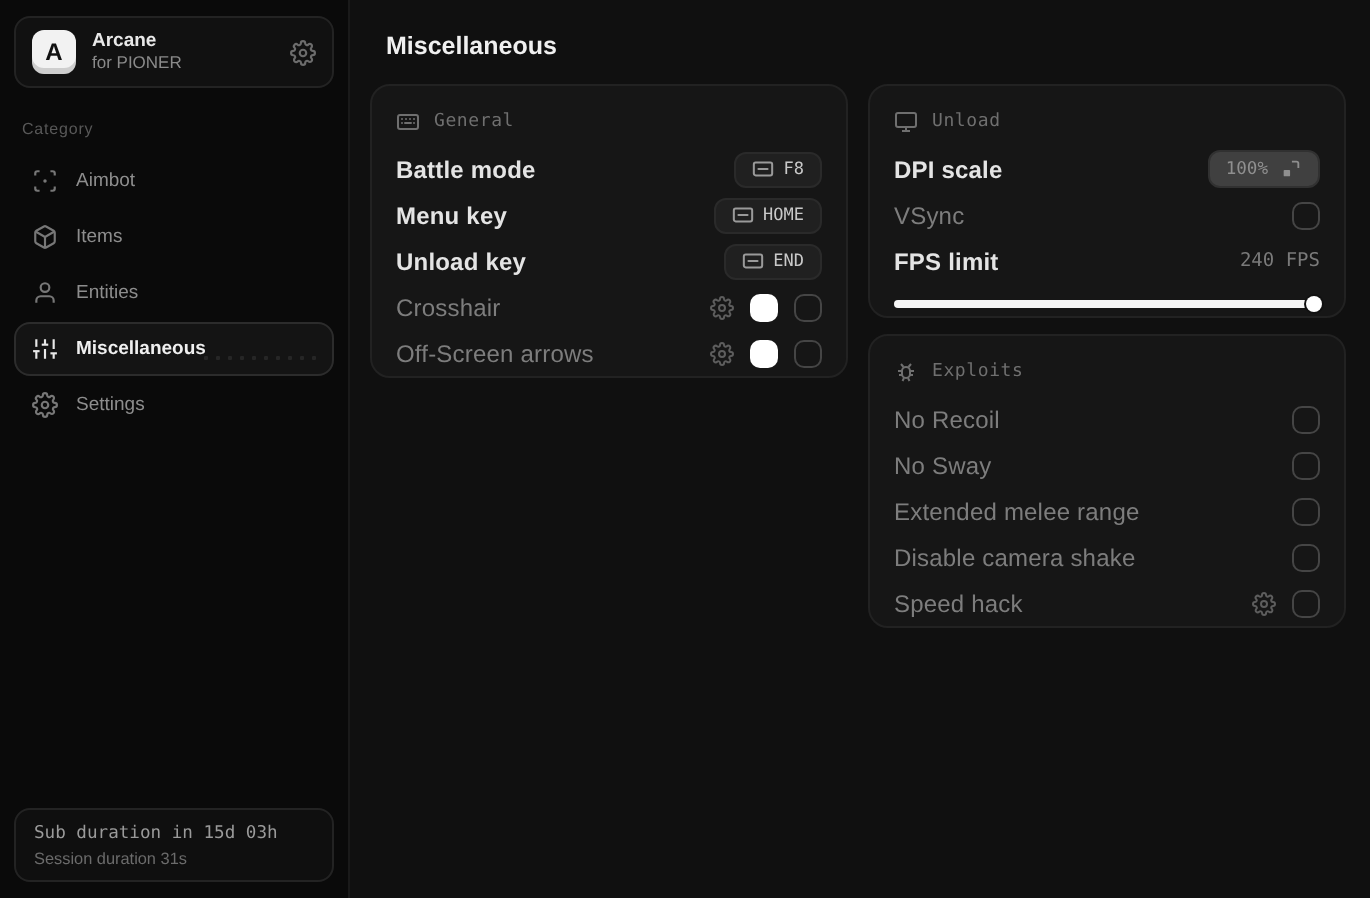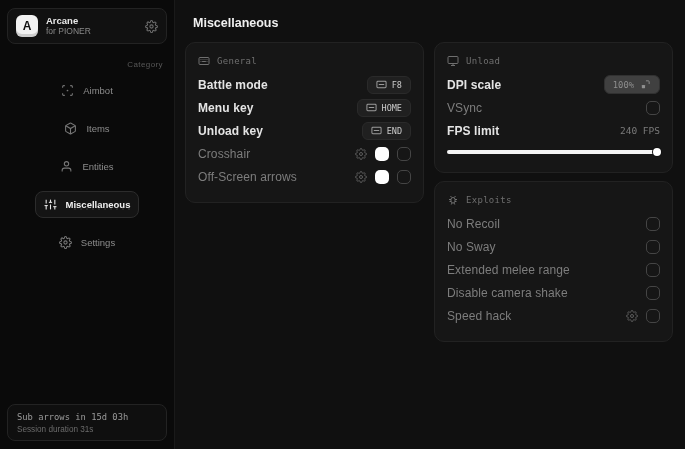--- a/index.html
+++ b/index.html
@@ -8,40 +8,40 @@
   .app { position:relative; width:685px; height:449px; background:#050505; display:flex; overflow:hidden; }
 
   
   .sidebar { width:176px; height:100%; background:#0a0a0a; border-right:1px solid #1a1a1a; display:flex; flex-direction:column; padding:8px 7px; }
   .logo-card { display:flex; align-items:center; gap:8px; border:1px solid #232323; background:#111111; border-radius:8px; padding:6px 8px; }
   .logo-box { width:22px; height:22px; background:#f2f2f2; color:#111; border-radius:6px; display:flex; align-items:center; justify-content:center; font-weight:bold; font-size:12px; box-shadow:inset 0 -3px 0 rgba(0,0,0,.15); }
   .logo-text { flex:1; line-height:1.15; }
   .logo-title { color:#e9e9e9; font-size:9.5px; font-weight:bold; }
   .logo-sub { color:#8a8a8a; font-size:8.5px; }
   .logo-gear { color:#6c6c6c; width:13px; height:13px; }
-  .cat-label { color:#585858; font-size:8px; letter-spacing:.4px; margin:16px 4px 8px 4px;text-align:right; }
-  .nav { display:flex; flex-direction:column; gap:11px;align-items:center; }
+  .cat-label { color:#585858; font-size:8px; letter-spacing:.4px; margin:16px 4px 8px 4px; }
+  .nav { display:flex; flex-direction:column; gap:1px; }
   .nav-item { position:relative; display:flex; align-items:center; gap:9px; padding:6px 8px; border-radius:8px; border:1px solid transparent; color:#8d8d8d; cursor:pointer; }
   .nav-item .nicon { width:13px; height:13px; color:#777; flex:0 0 auto; }
   .nav-item .nlabel { font-size:9.5px; }
   .nav-item.selected { background:#141414; border-color:#2c2c2c; color:#efefef; }
   .nav-item.selected .nicon { color:#e8e8e8; }
   .nav-item.selected .nlabel { font-weight:bold; }
   .dots-deco { position:absolute; right:8px; bottom:3px; width:58px; height:8px;
     background:radial-gradient(circle, #262626 1px, transparent 1.2px); background-size:6px 6px; }
   .sb-footer { margin-top:auto; border:1px solid #232323; background:#0f0f0f; border-radius:8px; padding:7px 9px 6px 9px; }
   .sb-expiry { font-family:"DejaVu Sans Mono", monospace; color:#9a9a9a; font-size:8.8px; margin-bottom:3px; white-space:nowrap; }
   .sb-session { color:#6b6b6b; font-size:8.2px; }
 
   
   .main { flex:1; background:#101010; display:flex; flex-direction:column; }
   .main-title { color:#f0f0f0; font-size:12.5px; font-weight:bold; padding:16px 18px 10px 18px; }
   .columns { display:flex; gap:10px; padding:2px 12px 12px 10px; align-items:flex-start; }
   .col { display:flex; flex-direction:column; gap:8px; width:239px; }
-  .card { background:#161616; border:1px solid #222; border-radius:10px; padding:10px 12px 14px 12px; width:100%;text-align:center; }
+  .card { background:#161616; border:1px solid #222; border-radius:10px; padding:10px 12px 0 12px; width:100%;text-align:center; }
   .card-header { display:flex; align-items:center; gap:7px; margin:2px 0 6px 0; color:#6f6f6f; }
   .card-header .hicon { width:12px; height:12px; }
   .card-header .htext { font-family:"DejaVu Sans Mono", monospace; font-size:9px; letter-spacing:.3px; }
   .row { display:flex; align-items:center; justify-content:space-between; min-height:23px; }
   .row-label { font-size:12px; color:#e4e4e4; font-weight:bold; letter-spacing:.1px; }
   .row-label.dim { color:#7d7d7d; font-weight:normal; }
   .row-right { display:flex; align-items:center; gap:8px; }
   .kbd-badge { display:inline-flex; align-items:center; gap:5px; background:#202020; border:1px solid #2a2a2a; border-radius:6px; padding:2.5px 8px; color:#c9c9c9; font-family:"DejaVu Sans Mono", monospace; font-size:8.5px; cursor:pointer; }
   .kbd-badge .kicon { width:11px; height:11px; color:#9a9a9a; }
   .checkbox { width:14px; height:14px; border:1.6px solid #454545; border-radius:5px; background:transparent; cursor:pointer; flex:0 0 auto; }
@@ -138,21 +138,21 @@
           <svg viewBox="0 0 24 24" fill="none" stroke="currentColor" stroke-width="2">
               <circle cx="12" cy="12" r="3"></circle>
               <path d="M19.4 15a1.65 1.65 0 0 0 .33 1.82l.06.06a2 2 0 1 1-2.83 2.83l-.06-.06a1.65 1.65 0 0 0-1.82-.33 1.65 1.65 0 0 0-1 1.51V21a2 2 0 1 1-4 0v-.09A1.65 1.65 0 0 0 9 19.4a1.65 1.65 0 0 0-1.82.33l-.06.06a2 2 0 1 1-2.83-2.83l.06-.06a1.65 1.65 0 0 0 .33-1.82 1.65 1.65 0 0 0-1.51-1H3a2 2 0 1 1 0-4h.09A1.65 1.65 0 0 0 4.6 9a1.65 1.65 0 0 0-.33-1.82l-.06-.06a2 2 0 1 1 2.83-2.83l.06.06a1.65 1.65 0 0 0 1.82.33H9a1.65 1.65 0 0 0 1-1.51V3a2 2 0 1 1 4 0v.09a1.65 1.65 0 0 0 1 1.51 1.65 1.65 0 0 0 1.82-.33l.06-.06a2 2 0 1 1 2.83 2.83l-.06.06a1.65 1.65 0 0 0-.33 1.82V9a1.65 1.65 0 0 0 1.51 1H21a2 2 0 1 1 0 4h-.09a1.65 1.65 0 0 0-1.51 1z"></path>
             </svg>
         </span>
         <span class="nlabel">Settings</span>
       </div>
     </div>
 
     <div class="sb-footer">
-      <div class="sb-expiry">Sub arrows in 15d 03h</div>
+      <div class="sb-expiry">Sub duration in 15d 03h</div>
       <div class="sb-session">Session duration 31s</div>
     </div>
   </div>
 
   <div class="main">
     <div class="main-title">Miscellaneous</div>
 
     <div class="columns">
 
       <div class="col">

